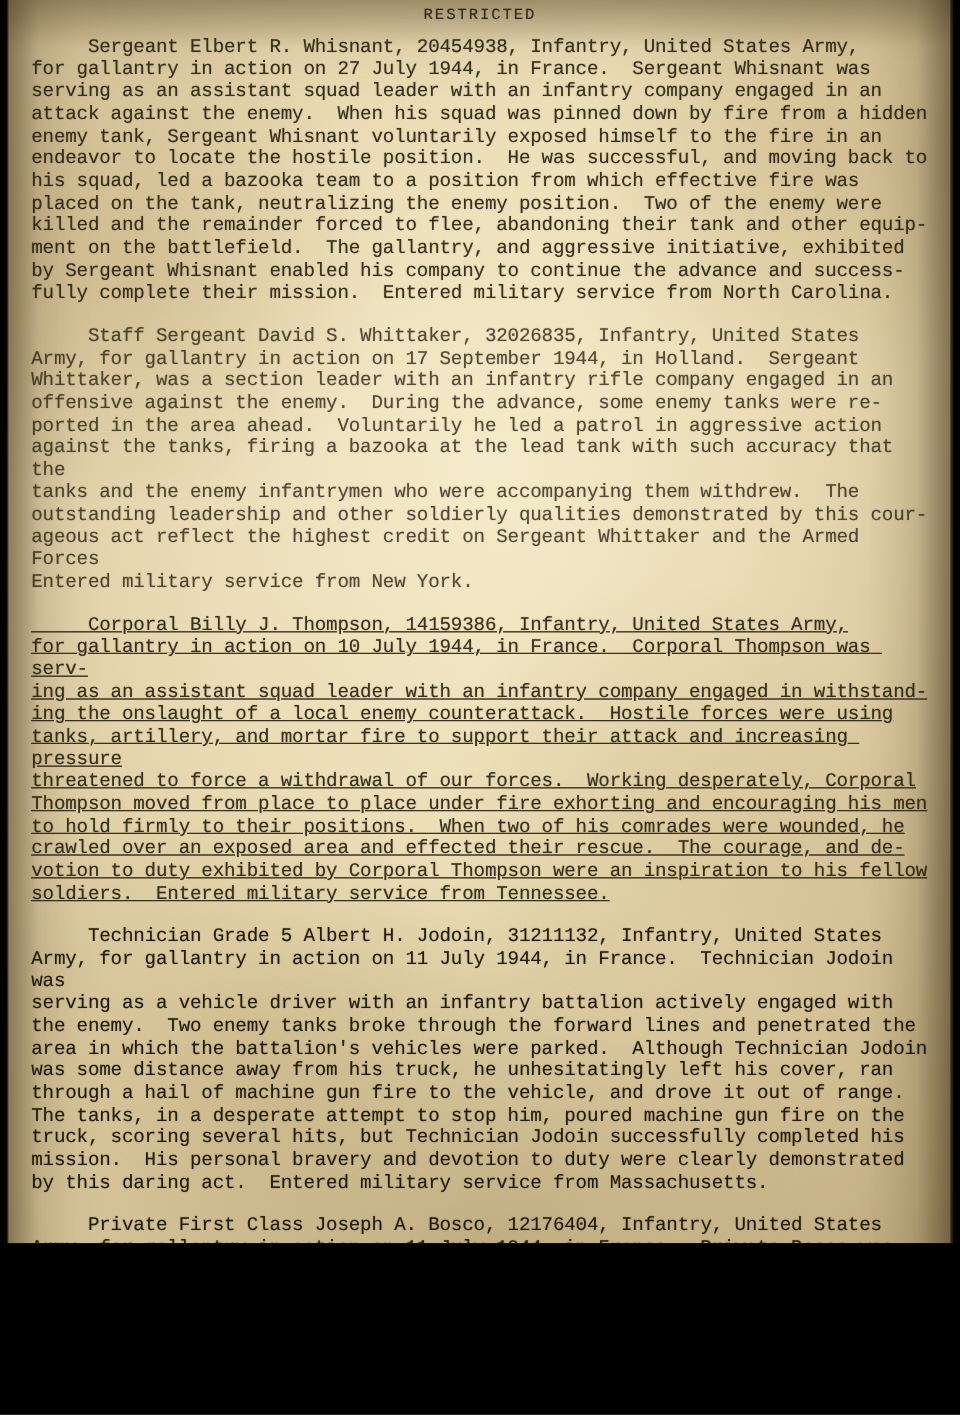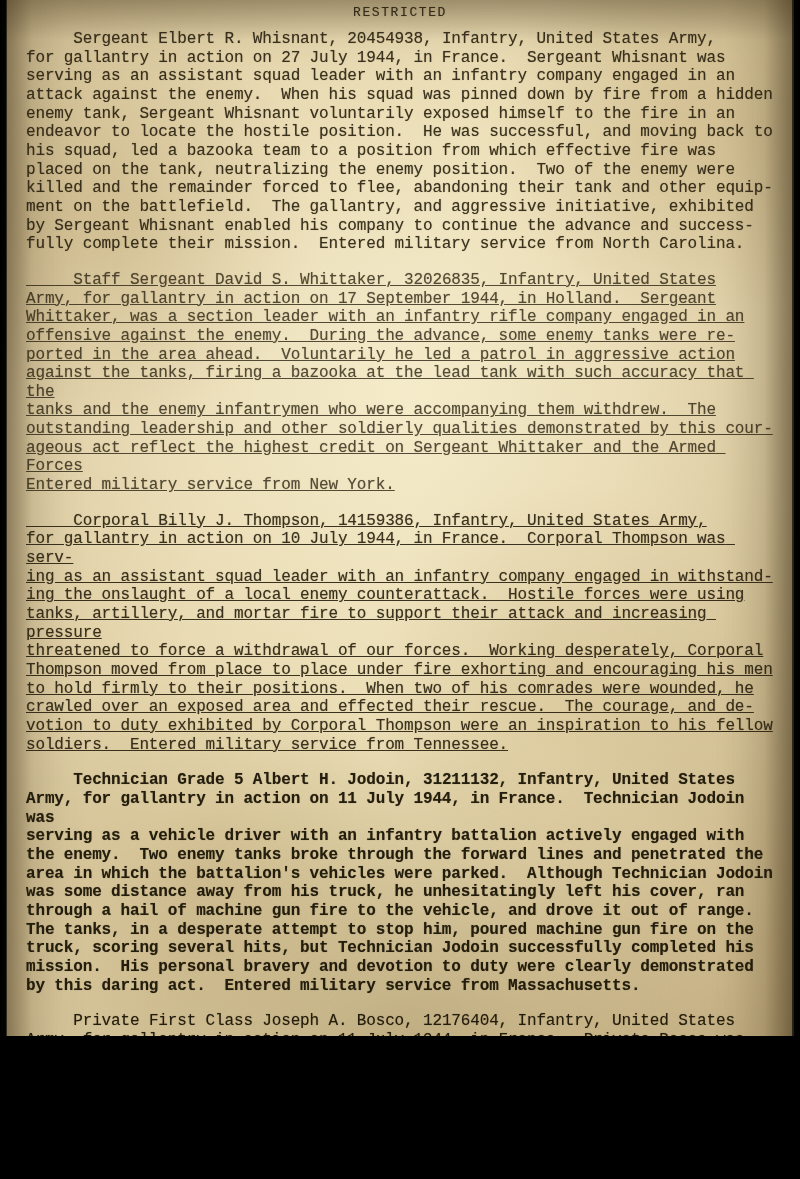--- a/index.html
+++ b/index.html
@@ -216,42 +216,42 @@
 serving as an assistant squad leader with an infantry company engaged in an
 attack against the enemy.  When his squad was pinned down by fire from a hidden
 enemy tank, Sergeant Whisnant voluntarily exposed himself to the fire in an
 endeavor to locate the hostile position.  He was successful, and moving back to
 his squad, led a bazooka team to a position from which effective fire was
 placed on the tank, neutralizing the enemy position.  Two of the enemy were
 killed and the remainder forced to flee, abandoning their tank and other equip-
 ment on the battlefield.  The gallantry, and aggressive initiative, exhibited
 by Sergeant Whisnant enabled his company to continue the advance and success-
 fully complete their mission.  Entered military service from North Carolina.</p>
-    <p class="para doc-text faded" style="position:relative;text-decoration:underline;">     Staff Sergeant David S. Whittaker, 32026835, Infantry, United States
+    <p class="para doc-text faded" style="position:relative;">     Staff Sergeant David S. Whittaker, 32026835, Infantry, United States
 Army, for gallantry in action on 17 September 1944, in Holland.  Sergeant
 Whittaker, was a section leader with an infantry rifle company engaged in an
 offensive against the enemy.  During the advance, some enemy tanks were re-
 ported in the area ahead.  Voluntarily he led a patrol in aggressive action
 against the tanks, firing a bazooka at the lead tank with such accuracy that the
 tanks and the enemy infantrymen who were accompanying them withdrew.  The
 outstanding leadership and other soldierly qualities demonstrated by this cour-
 ageous act reflect the highest credit on Sergeant Whittaker and the Armed Forces
 Entered military service from New York.</p>
     <p class="para doc-text" style="position:relative;text-decoration:underline;">     Corporal Billy J. Thompson, 14159386, Infantry, United States Army,
 for gallantry in action on 10 July 1944, in France.  Corporal Thompson was serv-
 ing as an assistant squad leader with an infantry company engaged in withstand-
 ing the onslaught of a local enemy counterattack.  Hostile forces were using
 tanks, artillery, and mortar fire to support their attack and increasing pressure
 threatened to force a withdrawal of our forces.  Working desperately, Corporal
 Thompson moved from place to place under fire exhorting and encouraging his men
 to hold firmly to their positions.  When two of his comrades were wounded, he
 crawled over an exposed area and effected their rescue.  The courage, and de-
 votion to duty exhibited by Corporal Thompson were an inspiration to his fellow
 soldiers.  Entered military service from Tennessee.</p>
-    <p class="para doc-text dark" style="position:relative;font-weight:bold;">     Technician Grade 5 Albert H. Jodoin, 31211132, Infantry, United States
+    <p class="para doc-text dark" style="position:relative;">     Technician Grade 5 Albert H. Jodoin, 31211132, Infantry, United States
 Army, for gallantry in action on 11 July 1944, in France.  Technician Jodoin was
 serving as a vehicle driver with an infantry battalion actively engaged with
 the enemy.  Two enemy tanks broke through the forward lines and penetrated the
 area in which the battalion's vehicles were parked.  Although Technician Jodoin
 was some distance away from his truck, he unhesitatingly left his cover, ran
 through a hail of machine gun fire to the vehicle, and drove it out of range.
 The tanks, in a desperate attempt to stop him, poured machine gun fire on the
 truck, scoring several hits, but Technician Jodoin successfully completed his
 mission.  His personal bravery and devotion to duty were clearly demonstrated
 by this daring act.  Entered military service from Massachusetts.</p>

